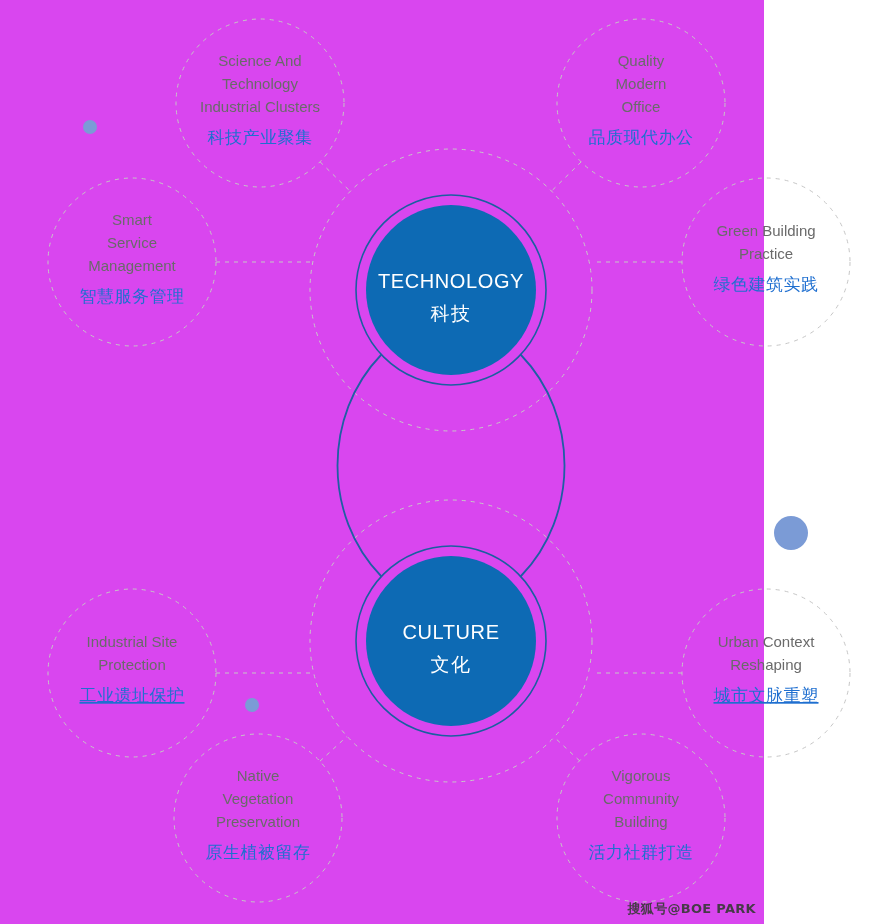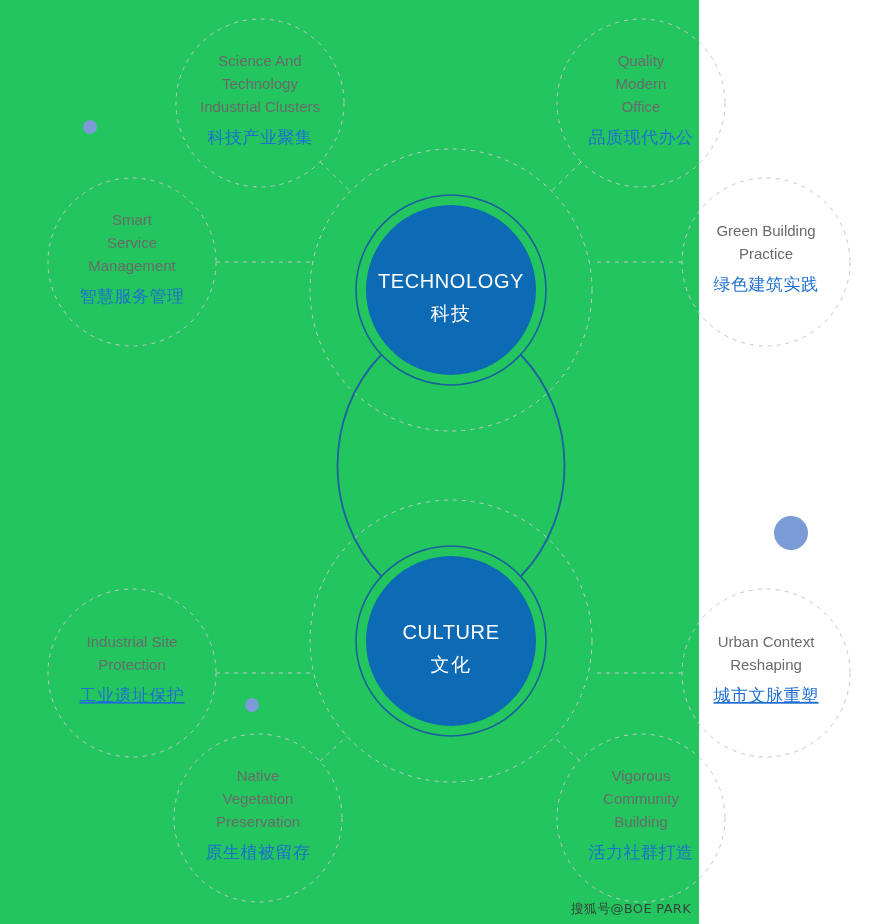--- a/index.html
+++ b/index.html
@@ -2,21 +2,21 @@
 <html><head>
 <meta charset="utf-8">
 <title>Technology &amp; Culture Concept Diagram</title>
 <style>
   html,body{margin:0;padding:0;background:#ffffff;}
   body{
     width:872px;height:924px;
     font-family:"Liberation Sans","DejaVu Sans",sans-serif;
     overflow:hidden;
   }
-  #stage{position:relative;width:699px;height:924px;background:#22c55e;}
+  #stage{position:relative;width:764px;height:924px;background:#d946ef;}
   svg#diagram{position:absolute;left:0;top:0;width:872px;height:924px;display:block;}
 
   .hub-fill{fill:#0d6ab4;}
   .hub-ring{fill:none;stroke:#1a5fa0;stroke-width:1.6;}
   .hub-halo{fill:none;stroke:#c8c8c8;stroke-width:1;stroke-dasharray:4 5;}
   .lens-arc{fill:none;stroke:#1f5fa3;stroke-width:1.8;stroke-linecap:round;}
   .sat-circle{fill:none;stroke:#c6c6c6;stroke-width:1;stroke-dasharray:4 5;}
   .link-line{stroke:#c6c6c6;stroke-width:1;stroke-dasharray:4 5;fill:none;}
 
   .hub-label-en{
@@ -36,21 +36,21 @@
     font-family:"DejaVu Sans","Liberation Sans",sans-serif;
   }
   .sat-zh.underlined{text-decoration:underline;}
 
   .dot{fill:#7b9bd6;}
 
   .watermark{
     position:absolute;right:8px;bottom:6px;
     font-size:13px;color:#3a3a3a;letter-spacing:.3px;
     font-family:"DejaVu Sans","Liberation Sans",sans-serif;
-    white-space:nowrap;opacity:.92;
+    white-space:nowrap;opacity:.92;font-weight:bold;
   }
 </style>
 </head>
 <body>
 
 <div id="stage">
 
   <svg id="diagram" viewBox="0 0 872 924" xmlns="http://www.w3.org/2000/svg">
 
     <g id="halos">

